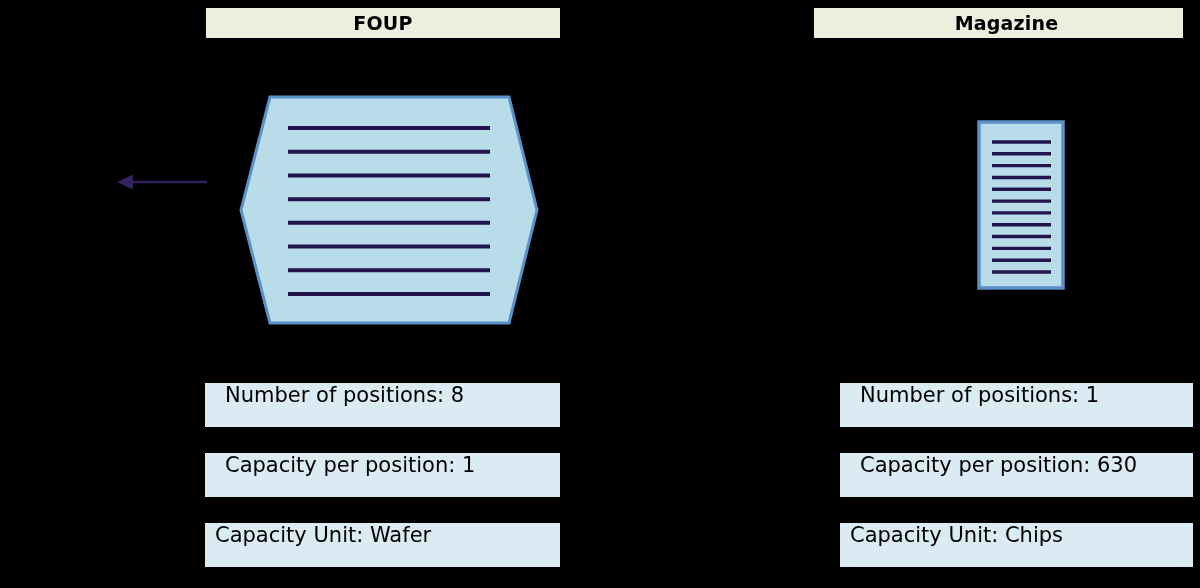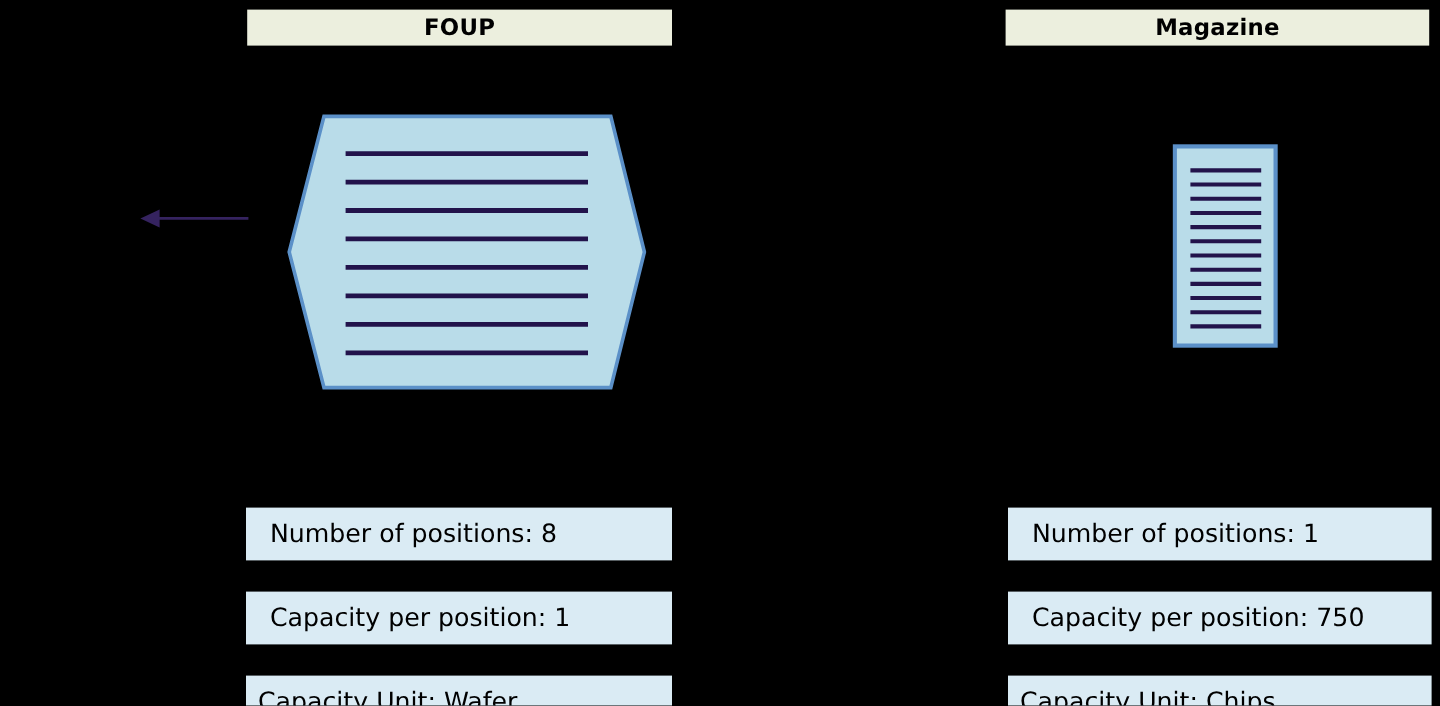--- a/index.html
+++ b/index.html
@@ -24,33 +24,32 @@
     background: var(--header_fill, #ECEFDE);
     color: var(--text, #000);
     display: flex;
     align-items: center;
     justify-content: center;
     font-weight: bold;
     font-size: 19px;
     letter-spacing: 0.2px;
   }
   .hdr.left  { left: 206px; width: 354px; }
-  .hdr.right { left: 838px; width: 353px; }
+  .hdr.right { left: 814px; width: 353px; padding-left: 16px; }
 
   .stat {
     position: absolute;
     height: 44px;
     background: var(--stat_box_fill, #DAEBF4);
     color: var(--text, #000);
     display: flex;
-    align-items: center;
+    align-items: flex-start;
     padding-left: 20px;
     box-sizing: border-box;
     font-size: 21px;
-    margin-top: 40px;
   }
   .stat.left  { left: 205px; width: 355px; }
   .stat.right { left: 840px; width: 353px; }
   .r0 { top: 383px; }
   .r1 { top: 453px; }
   .r2 { top: 523px; padding-left: 10px; }
 
   .shape-svg { position: absolute; display: block; }
   #foup-shape-svg     { left: 239px; top: 95px;  width: 300px; height: 230px; }
   #magazine-shape-svg { left: 977px; top: 120px; width: 88px;  height: 170px; }
@@ -113,19 +112,19 @@
         <line x1="15" x2="74" y1="128.36363636363637" y2="128.36363636363637" stroke="var(--slot_line)" stroke-width="3.4"></line>
         <line x1="15" x2="74" y1="140.1818181818182" y2="140.1818181818182" stroke="var(--slot_line)" stroke-width="3.4"></line>
         <line x1="15" x2="74" y1="152" y2="152" stroke="var(--slot_line)" stroke-width="3.4"></line>
       </g>
   </svg>
 
   <div class="stat right r0">
     <span>Number of positions: 1</span>
   </div>
   <div class="stat right r1">
-    <span>Capacity per position: 750</span>
+    <span>Capacity per position: 630</span>
   </div>
   <div class="stat right r2">
     <span>Capacity Unit: Chips</span>
   </div>
 
 </div>
 
 </body></html>

